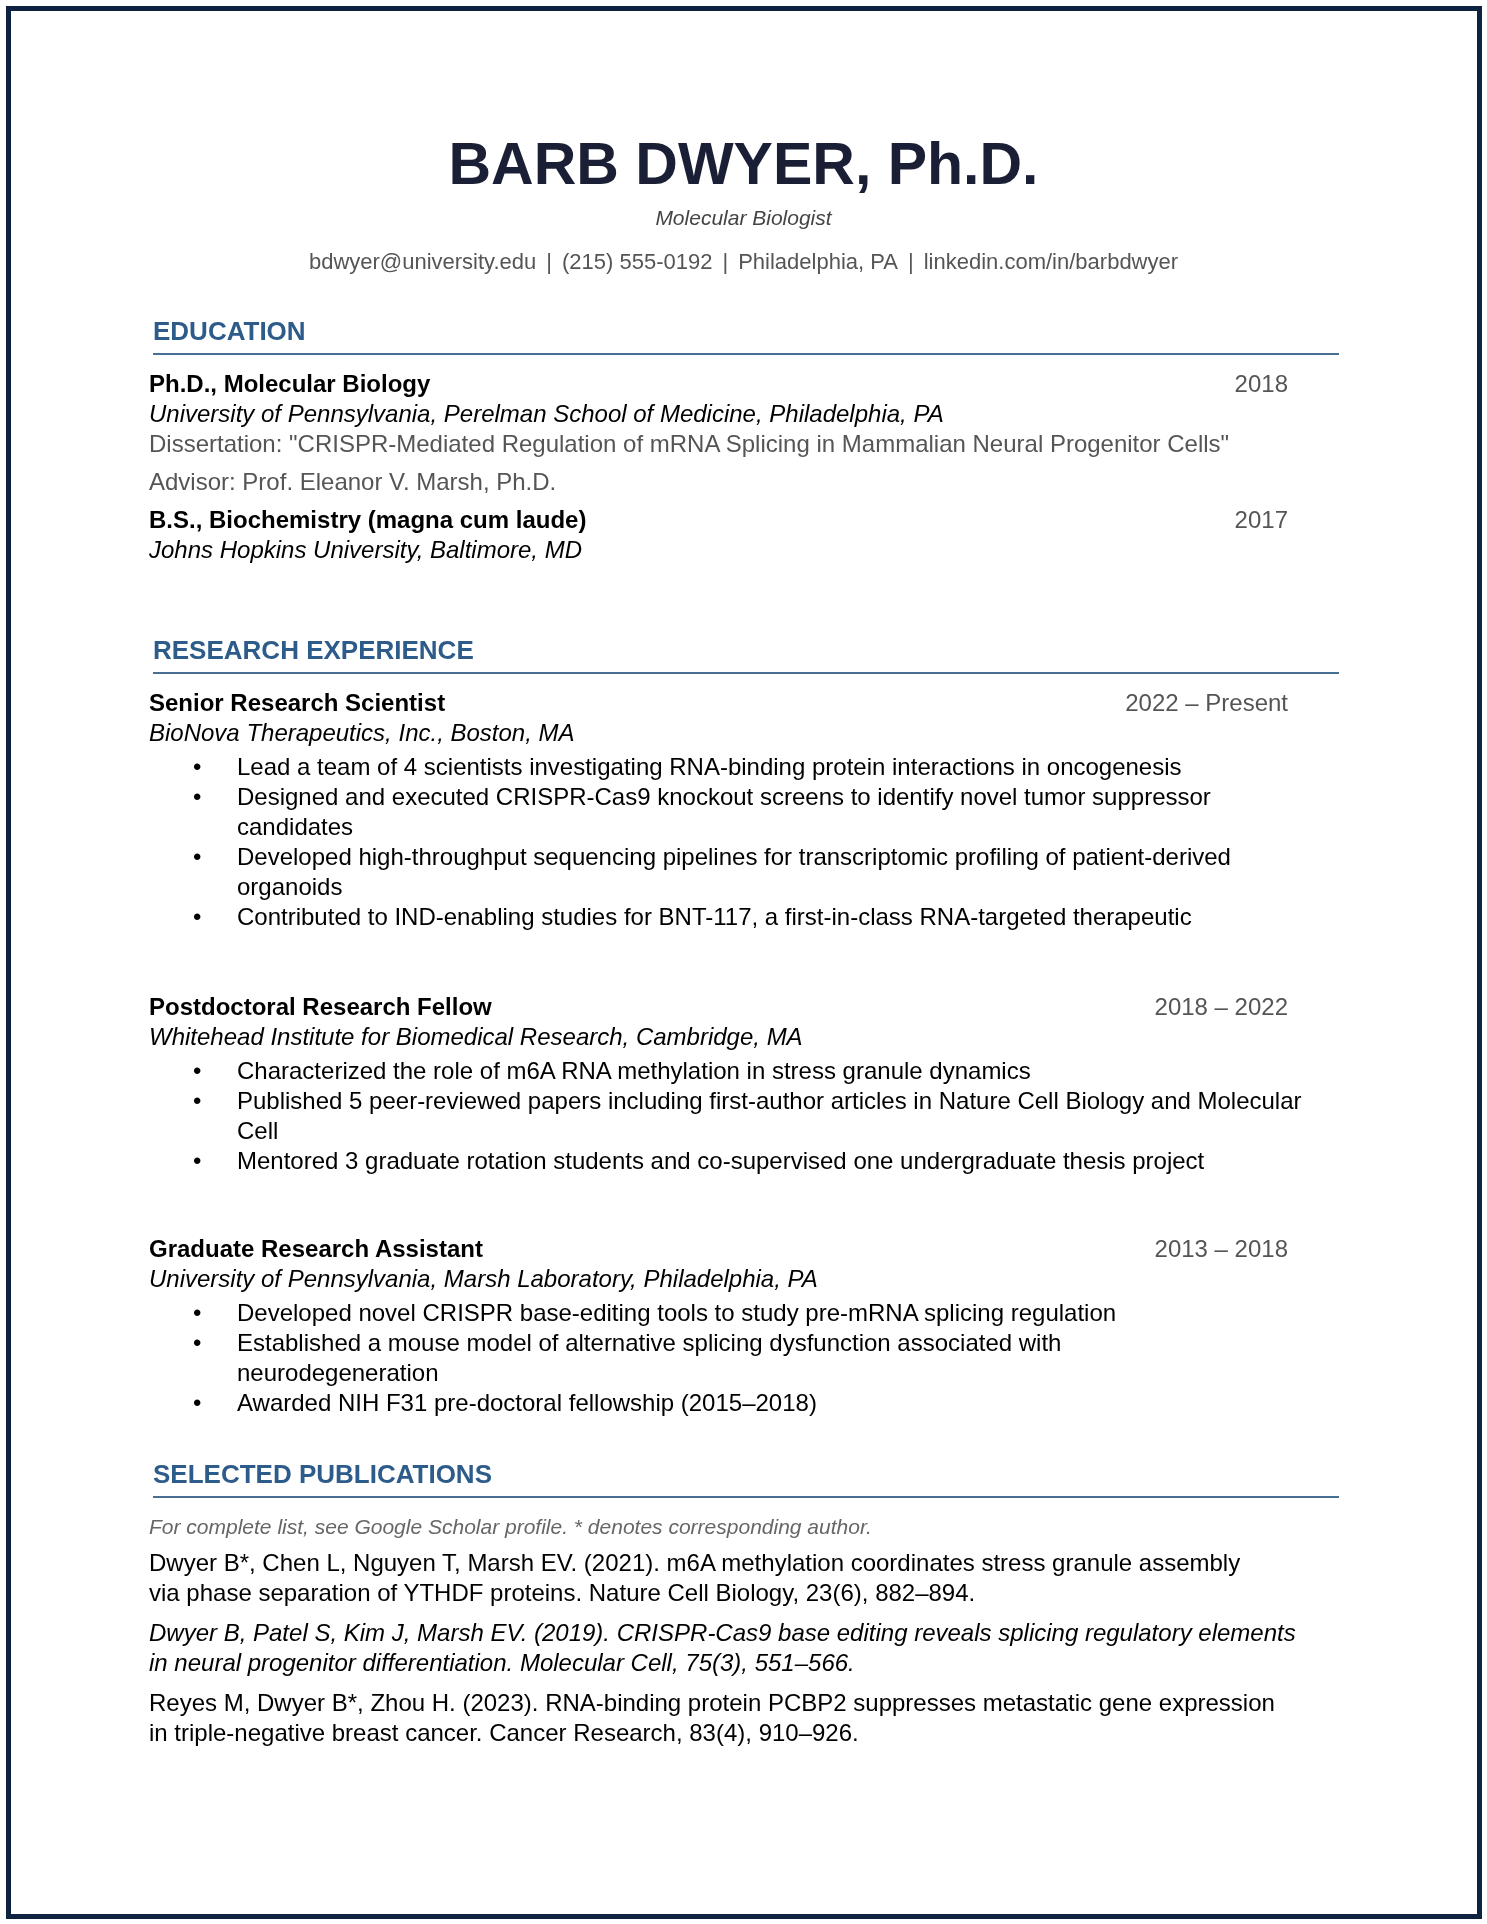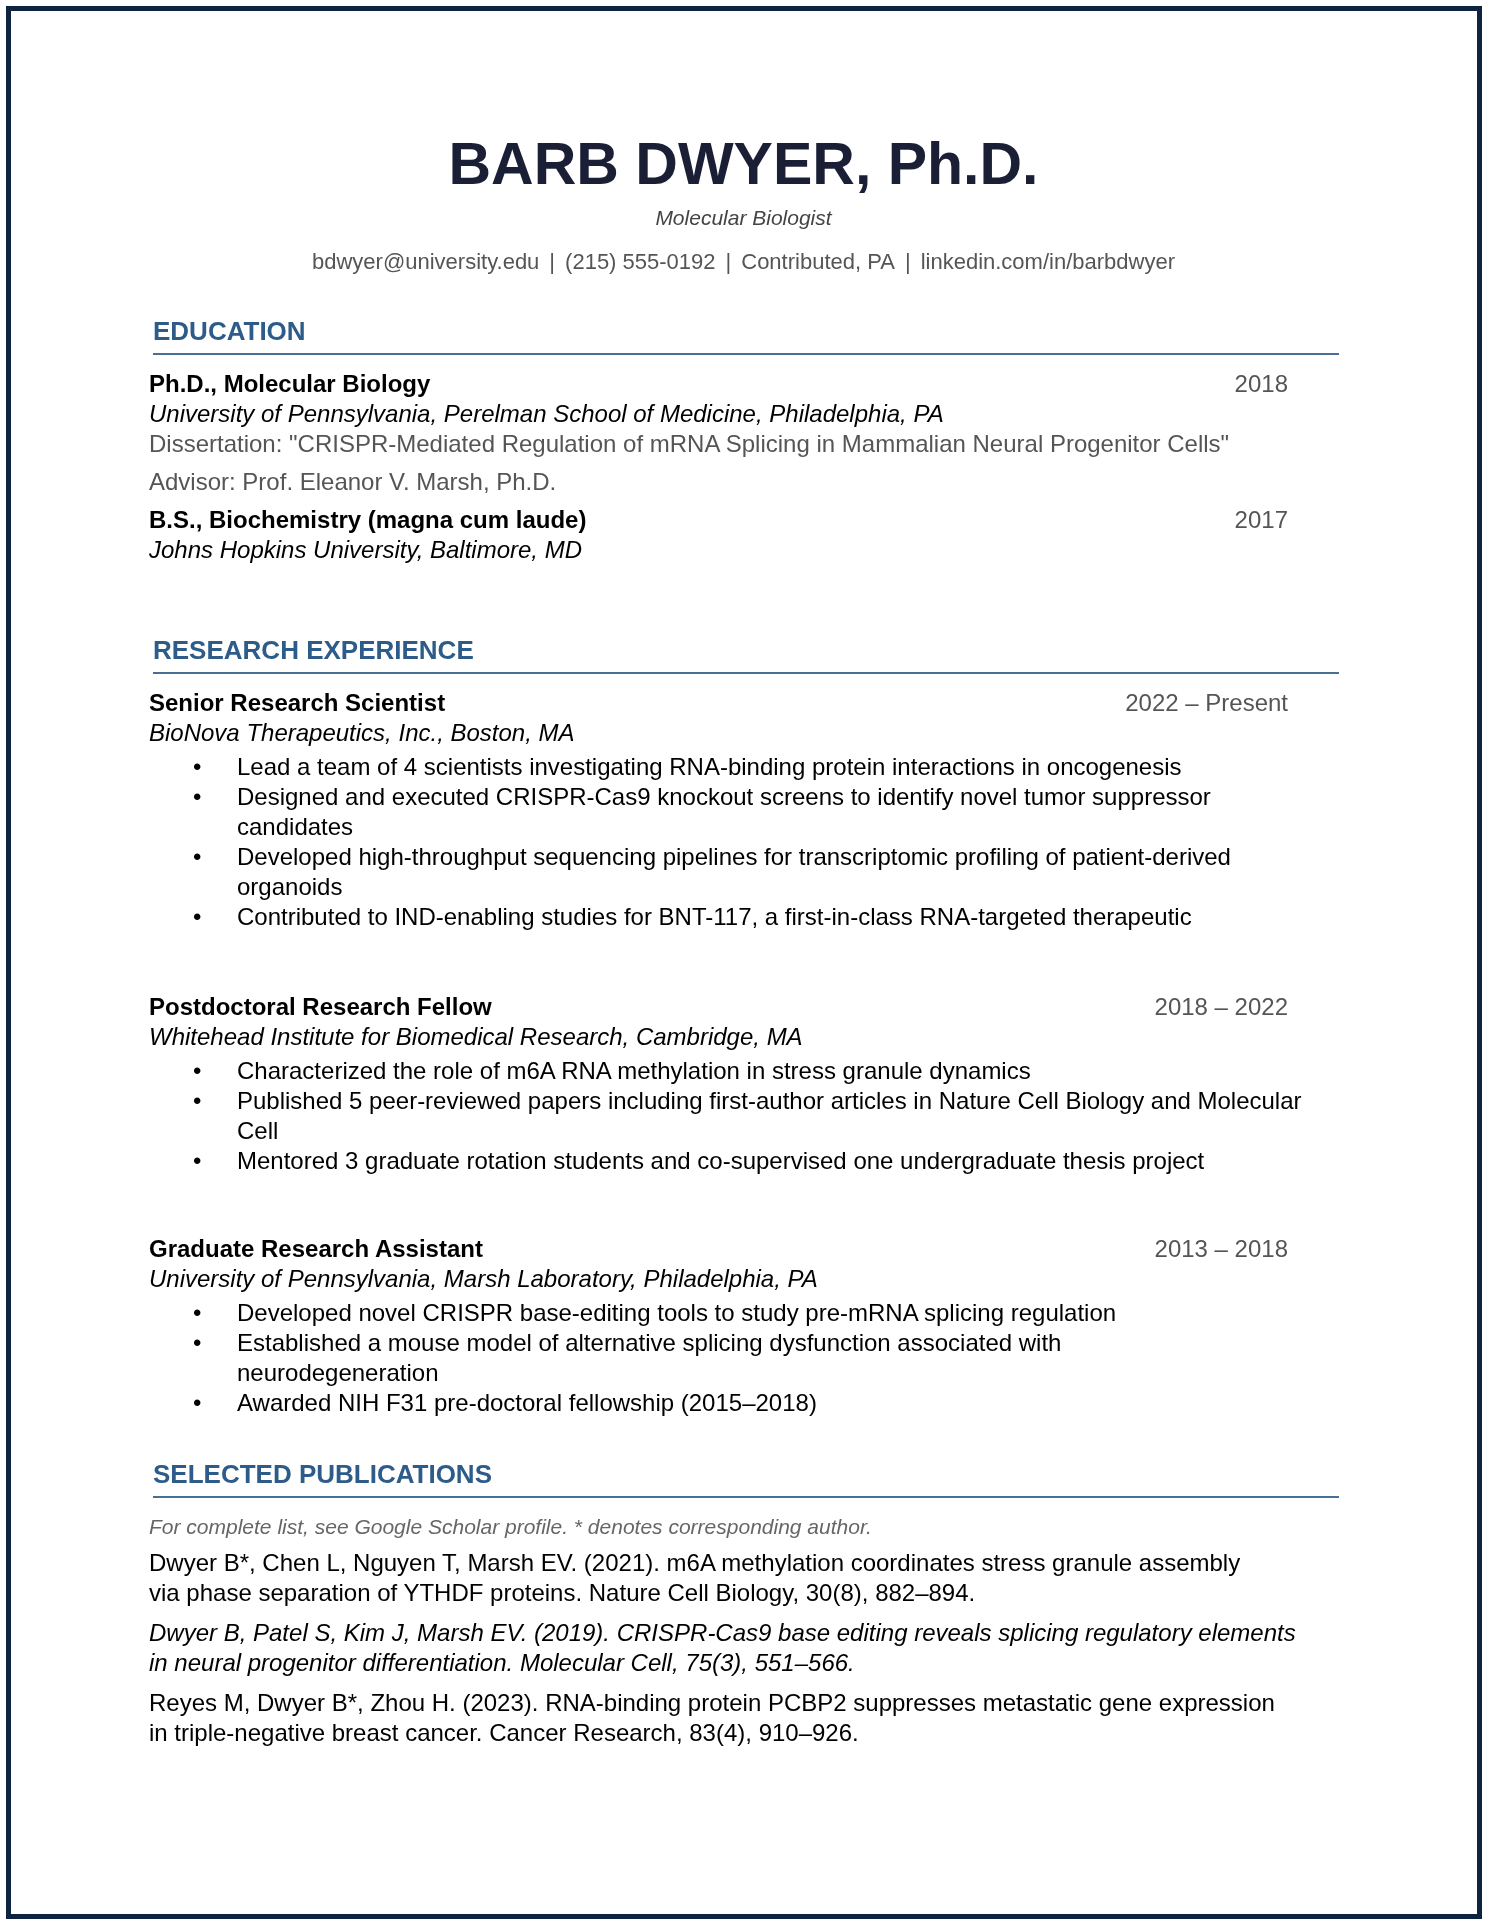--- a/index.html
+++ b/index.html
@@ -41,21 +41,21 @@
   .pub { line-height: 30px; margin-bottom: 10px; }
   .mt8 { margin-top: 8px; }
 </style>
 </head>
 <body>
 
 <div class="frame"></div>
 
 <div class="name">BARB DWYER, Ph.D.</div>
 <div class="title">Molecular Biologist</div>
-<div class="contact"><span>bdwyer@university.edu</span><span class="sep">|</span><span>(215) 555-0192</span><span class="sep">|</span><span>Contributed, PA</span><span class="sep">|</span><span>linkedin.com/in/barbdwyer</span></div>
+<div class="contact"><span>bdwyer@university.edu</span><span class="sep">|</span><span>(215) 555-0192</span><span class="sep">|</span><span>Philadelphia, PA</span><span class="sep">|</span><span>linkedin.com/in/barbdwyer</span></div>
 
 <div class="section-head" style="top:313px;">EDUCATION</div>
 <div class="block" style="top:369px;">
   <div class="row">
     <div class="bold">Ph.D., Molecular Biology</div>
     <div class="date">2018</div>
     <div class="ital">University of Pennsylvania, Perelman School of Medicine, Philadelphia, PA</div>
     <div class="grey" style="padding-right:40px;">Dissertation: "CRISPR-Mediated Regulation of mRNA Splicing in Mammalian Neural Progenitor Cells"</div>
     <div class="grey mt8">Advisor: Prof. Eleanor V. Marsh, Ph.D.</div>
   </div>
@@ -104,16 +104,16 @@
   <ul class="bullets">
     <li><span class="dot">•</span><span>Developed novel CRISPR base-editing tools to study pre-mRNA splicing regulation</span></li>
     <li style="padding-right:150px;"><span class="dot">•</span><span>Established a mouse model of alternative splicing dysfunction associated with neurodegeneration</span></li>
     <li><span class="dot">•</span><span>Awarded NIH F31 pre-doctoral fellowship (2015–2018)</span></li>
   </ul>
 </div>
 
 <div class="section-head" style="top:1456px;">SELECTED PUBLICATIONS</div>
 <div class="block" style="top:1512px;">
   <div class="note" style="margin-bottom:6px;">For complete list, see Google Scholar profile. * denotes corresponding author.</div>
-  <div class="pub" style="padding-right:60px;">Dwyer B*, Chen L, Nguyen T, Marsh EV. (2021). m6A methylation coordinates stress granule assembly via phase separation of YTHDF proteins. Nature Cell Biology, 30(8), 882–894.</div>
+  <div class="pub" style="padding-right:60px;">Dwyer B*, Chen L, Nguyen T, Marsh EV. (2021). m6A methylation coordinates stress granule assembly via phase separation of YTHDF proteins. Nature Cell Biology, 23(6), 882–894.</div>
   <div class="pub" style="padding-right:30px;font-style:italic;">Dwyer B, Patel S, Kim J, Marsh EV. (2019). CRISPR-Cas9 base editing reveals splicing regulatory elements in neural progenitor differentiation. Molecular Cell, 75(3), 551–566.</div>
   <div class="pub" style="padding-right:60px;">Reyes M, Dwyer B*, Zhou H. (2023). RNA-binding protein PCBP2 suppresses metastatic gene expression in triple-negative breast cancer. Cancer Research, 83(4), 910–926.</div>
 </div>
 
 </body></html>

